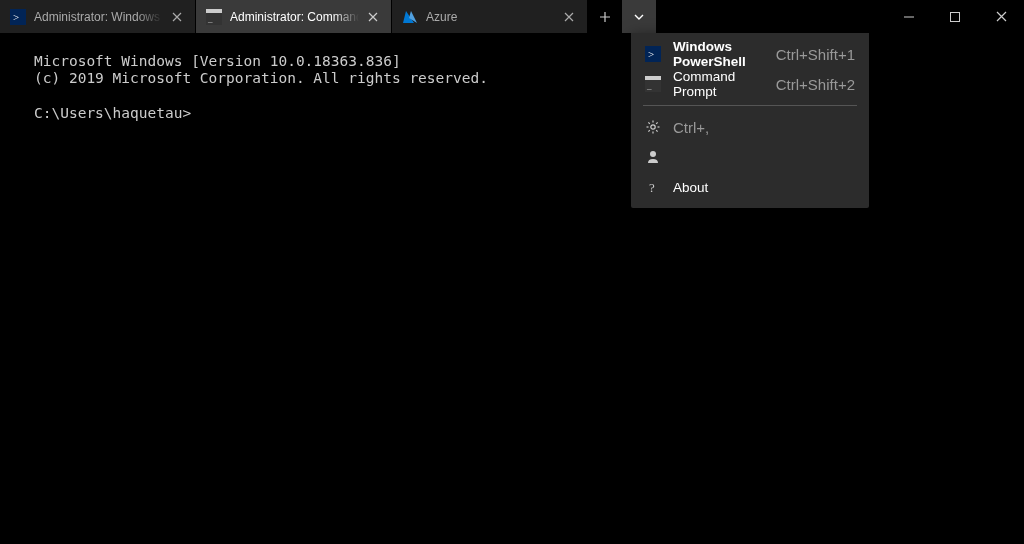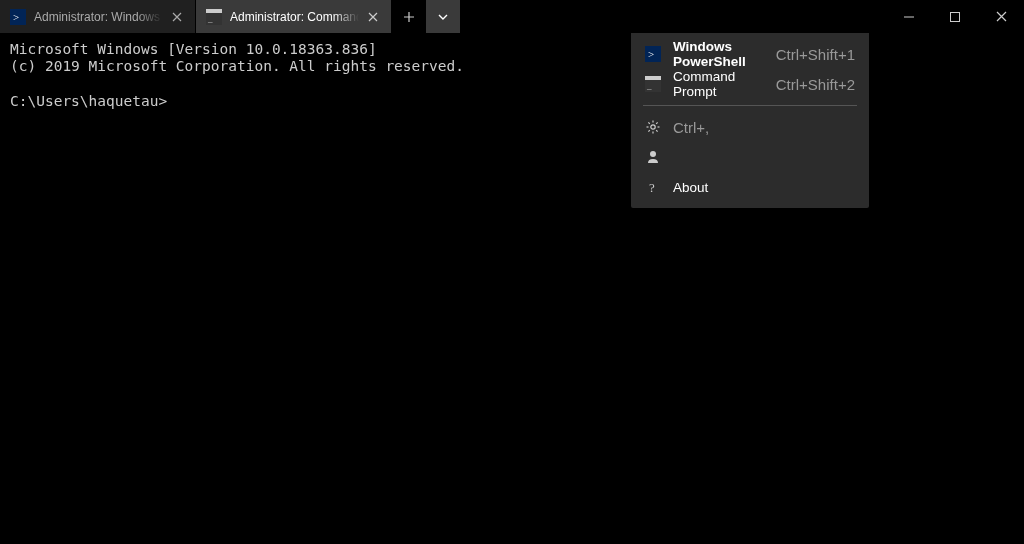--- a/index.html
+++ b/index.html
@@ -91,26 +91,27 @@
   }
   .win-btn {
     width: 46px;
     height: 100%;
     display: flex;
     align-items: center;
     justify-content: center;
     color: #ccc;
   }
   .terminal {
-    padding: 8px 10px;
+    padding: 20px 10px;
     font-family: Consolas, monospace;
     font-size: 14.5px;
     color: #ccc;
     line-height: 1.2;
     white-space: pre;
+    margin-left: 24px;
   }
   .dropdown {
     position: absolute;
     top: 33px;
     left: 631px;
     width: 238px;
     background: #2c2c2c;
     box-shadow: 0 4px 16px rgba(0,0,0,0.6);
     padding: 6px 0;
     font-size: 13.5px;
@@ -169,20 +170,34 @@
         <svg width="16" height="16">
             <rect width="16" height="16" fill="#333"></rect>
             <rect x="0" y="0" width="16" height="4" fill="#ccc"></rect>
             <text x="2" y="13" font-size="9" font-family="Consolas" fill="#ccc">_</text>
           </svg>
       </span>
       <span class="tab-title">Administrator: Command Prompt</span>
       <span class="tab-close">
         <svg width="10" height="10" viewBox="0 0 10 10">
             <path d="M1 1 L9 9 M9 1 L1 9" stroke="#ccc" stroke-width="1.2"></path>
+          </svg>
+      </span>
+    </div>
+    <div class="tab inactive">
+      <span class="tab-icon">
+        <svg width="16" height="16" viewBox="0 0 16 16">
+            <polygon points="4,2 12,14 1,14" fill="#0078d4"></polygon>
+            <polygon points="9,2 15,14 7,9" fill="#50a0e0"></polygon>
+          </svg>
+      </span>
+      <span class="tab-title">Azure</span>
+      <span class="tab-close">
+        <svg width="10" height="10" viewBox="0 0 10 10">
+            <path d="M1 1 L9 9 M9 1 L1 9" stroke="#aaa" stroke-width="1.2"></path>
           </svg>
       </span>
     </div>
   </div>
   <div class="tabbar-buttons">
     <div class="tabbar-btn">
       <svg width="12" height="12" viewBox="0 0 12 12">
           <path d="M6 1 V11 M1 6 H11" stroke="#ccc" stroke-width="1.2"></path>
         </svg>
     </div>

